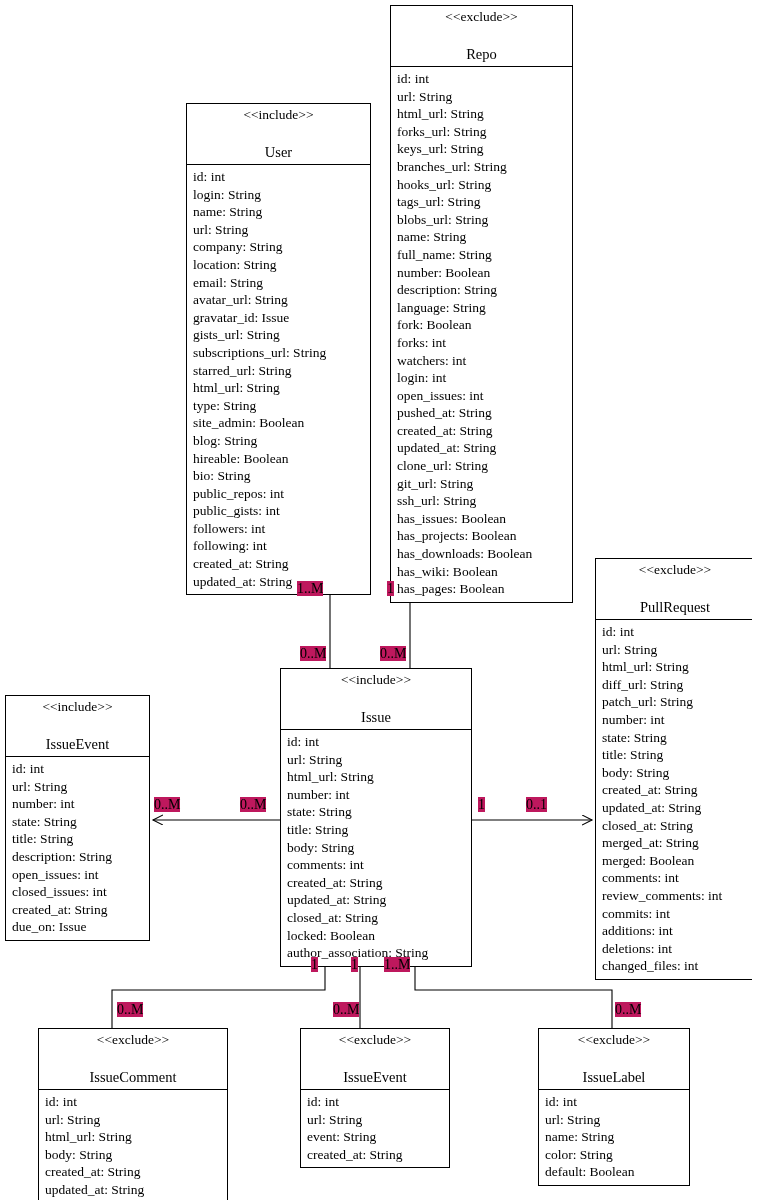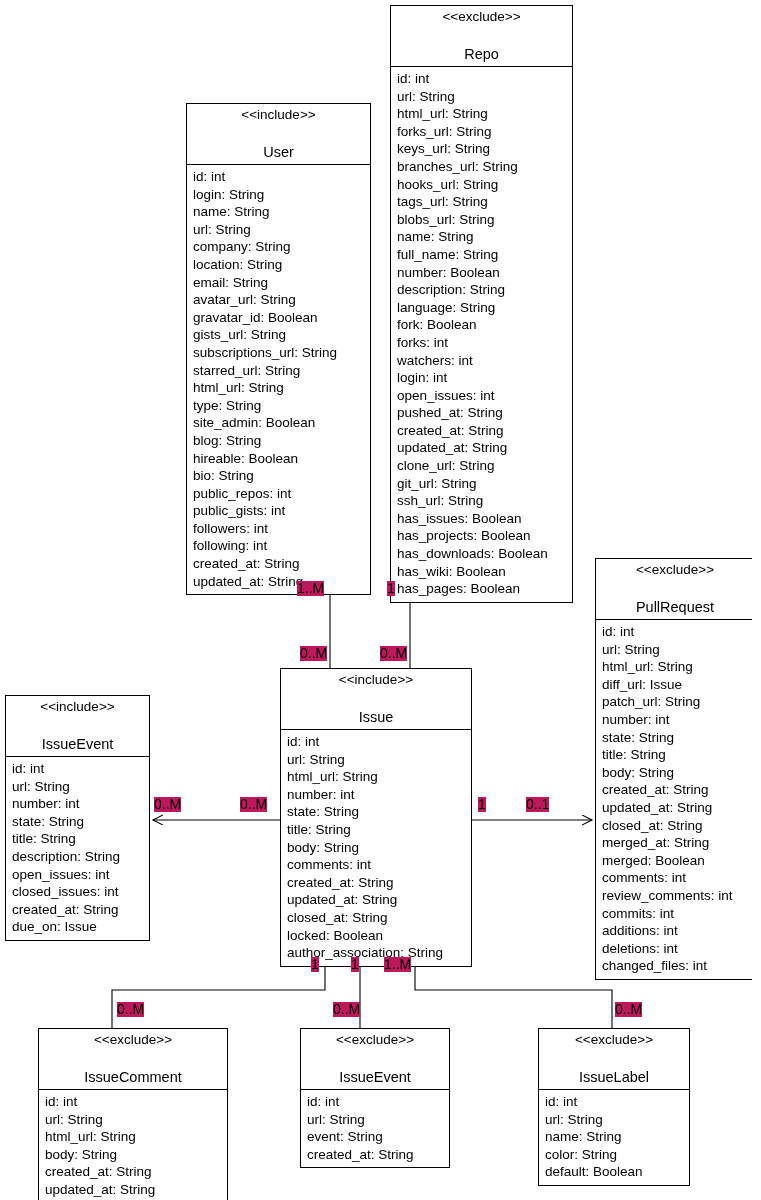--- a/index.html
+++ b/index.html
@@ -2,21 +2,21 @@
 <html><head>
 <meta charset="utf-8">
 <style>
   * { margin:0; padding:0; box-sizing:border-box; }
   html,body { background:#ffffff; }
   .canvas {
     position:relative;
     width:752px;
     height:1200px;
     background:#ffffff;
-    font-family:Liberation Sans, sans-serif;
+    font-family:Liberation Serif, serif;
     color:#000000;
     overflow:hidden;
   }
   .uml-class {
     position:absolute;
     background:#ffffff;
     border:1px solid #000000;
   }
   .uml-header {
     border-bottom:1px solid #000000;
@@ -113,21 +113,21 @@
     </div>
     <div class="uml-attrs">
         <div class="attr">id: int</div>
         <div class="attr">login: String</div>
         <div class="attr">name: String</div>
         <div class="attr">url: String</div>
         <div class="attr">company: String</div>
         <div class="attr">location: String</div>
         <div class="attr">email: String</div>
         <div class="attr">avatar_url: String</div>
-        <div class="attr">gravatar_id: Boolean</div>
+        <div class="attr">gravatar_id: Issue</div>
         <div class="attr">gists_url: String</div>
         <div class="attr">subscriptions_url: String</div>
         <div class="attr">starred_url: String</div>
         <div class="attr">html_url: String</div>
         <div class="attr">type: String</div>
         <div class="attr">site_admin: Boolean</div>
         <div class="attr">blog: String</div>
         <div class="attr">hireable: Boolean</div>
         <div class="attr">bio: String</div>
         <div class="attr">public_repos: int</div>
@@ -141,21 +141,21 @@
 
   <div class="uml-class" style="left:595px; top:558px; width:160px;">
     <div class="uml-header">
       <div class="stereotype">&lt;&lt;exclude&gt;&gt;</div>
       <div class="cls-name">PullRequest</div>
     </div>
     <div class="uml-attrs">
         <div class="attr">id: int</div>
         <div class="attr">url: String</div>
         <div class="attr">html_url: String</div>
-        <div class="attr">diff_url: Issue</div>
+        <div class="attr">diff_url: String</div>
         <div class="attr">patch_url: String</div>
         <div class="attr">number: int</div>
         <div class="attr">state: String</div>
         <div class="attr">title: String</div>
         <div class="attr">body: String</div>
         <div class="attr">created_at: String</div>
         <div class="attr">updated_at: String</div>
         <div class="attr">closed_at: String</div>
         <div class="attr">merged_at: String</div>
         <div class="attr">merged: Boolean</div>

